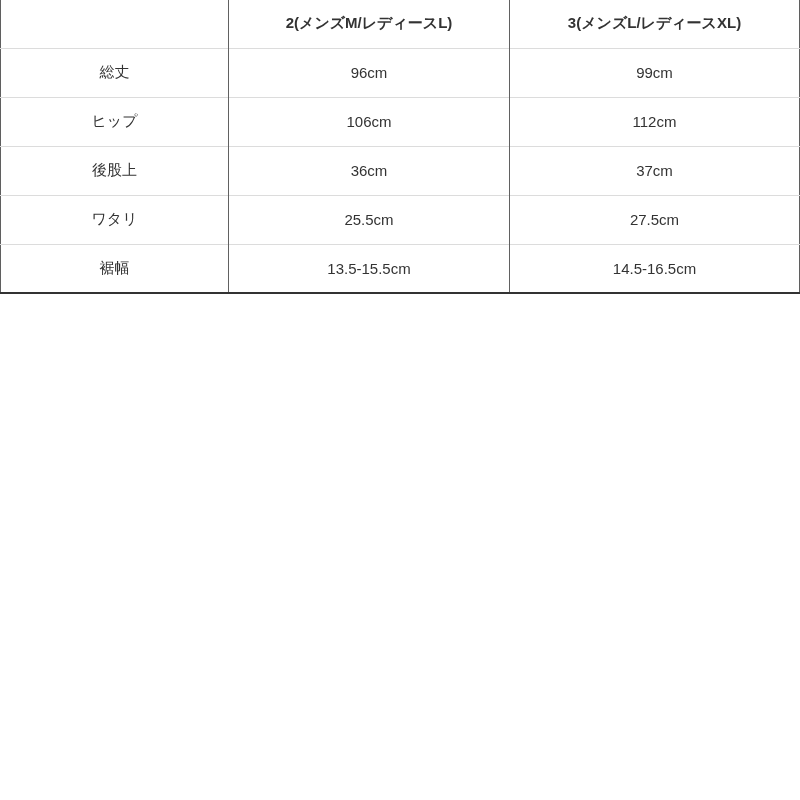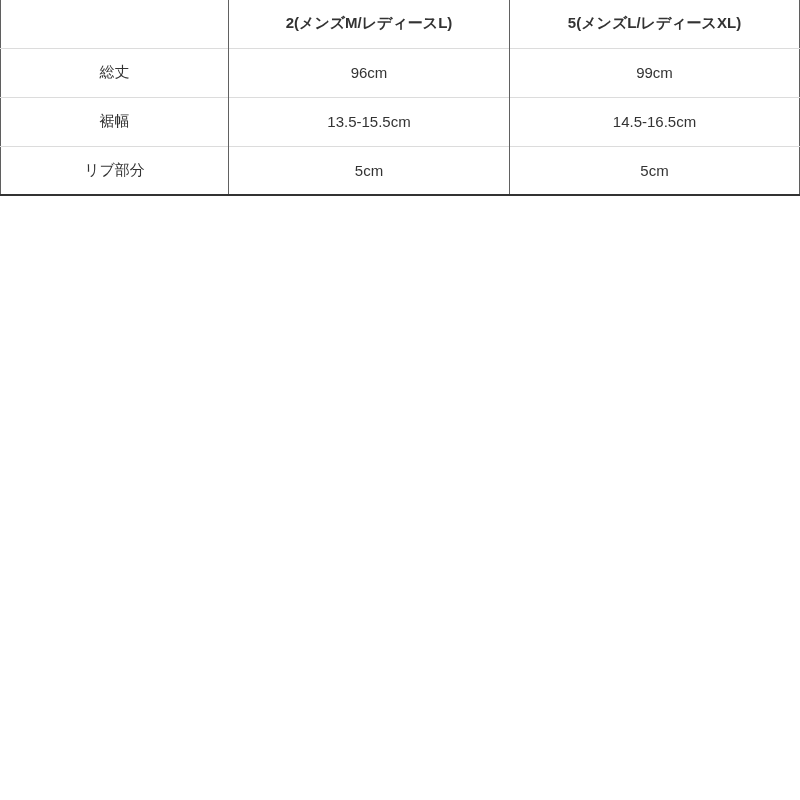--- a/index.html
+++ b/index.html
@@ -61,33 +61,43 @@
 <table class="size-chart">
   <colgroup>
     <col class="c-label">
     <col class="c-size2">
     <col class="c-size3">
   </colgroup>
   <thead>
     <tr>
       <th></th>
       <th>2(メンズM/レディースL)</th>
-      <th>5(メンズL/レディースXL)</th>
+      <th>3(メンズL/レディースXL)</th>
     </tr>
   </thead>
   <tbody>
       <tr>
         <th>総丈</th>
         <td>96cm</td>
         <td>99cm</td>
       </tr>
       <tr>
+        <th>ヒップ</th>
+        <td>106cm</td>
+        <td>112cm</td>
+      </tr>
+      <tr>
+        <th>後股上</th>
+        <td>36cm</td>
+        <td>37cm</td>
+      </tr>
+      <tr>
+        <th>ワタリ</th>
+        <td>25.5cm</td>
+        <td>27.5cm</td>
+      </tr>
+      <tr>
         <th>裾幅</th>
         <td>13.5-15.5cm</td>
         <td>14.5-16.5cm</td>
-      </tr>
-      <tr>
-        <th>リブ部分</th>
-        <td>5cm</td>
-        <td>5cm</td>
       </tr>
     </tbody>
 </table>
 
 </body></html>

